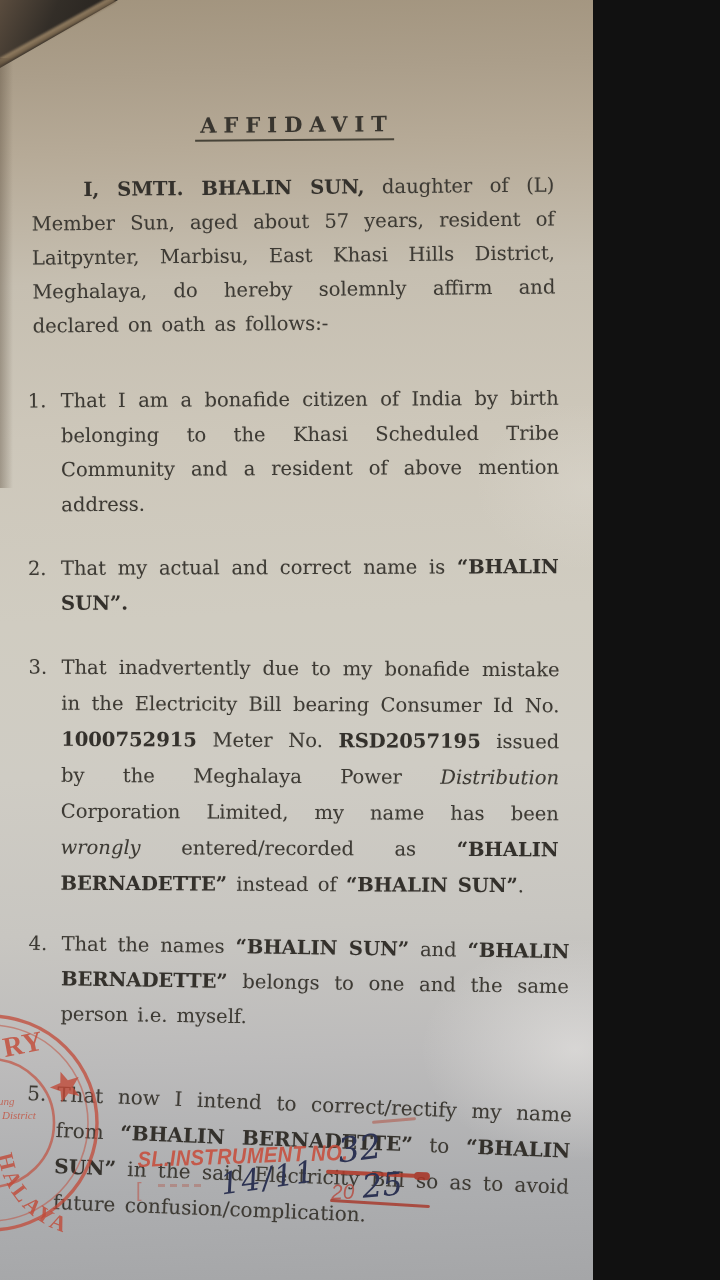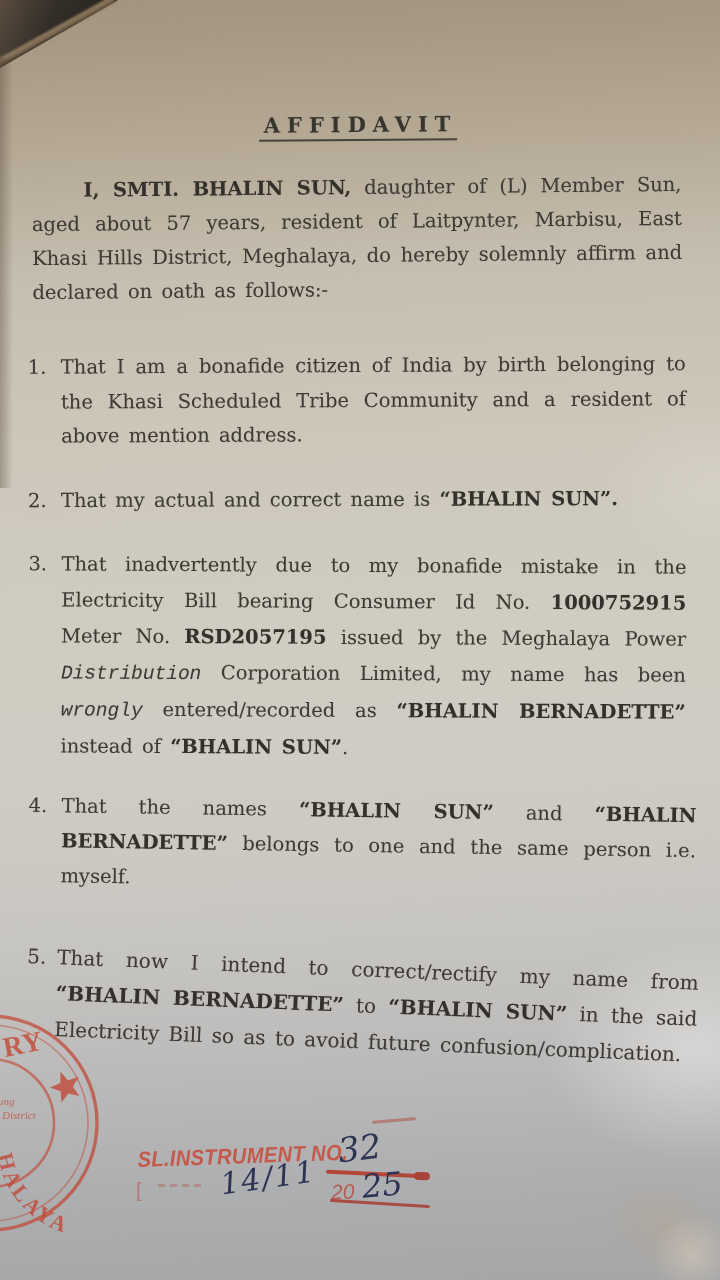--- a/index.html
+++ b/index.html
@@ -1,17 +1,17 @@
 <!DOCTYPE html>
 <html><head>
 <meta charset="utf-8">
 <style>
   html,body{margin:0;padding:0;background:#111;}
   .photo{
-    position:relative;width:720px;height:1280px;overflow:hidden;
+    position:relative;width:593px;height:1280px;overflow:hidden;
     font-family:"DejaVu Serif",serif;
     background:
       radial-gradient(ellipse 220px 160px at 97% 82%, rgba(238,236,233,0.55), transparent 70%),
       radial-gradient(ellipse 160px 120px at 99% 38%, rgba(226,222,214,0.35), transparent 70%),
       linear-gradient(178deg,
         #a2947e 0%, #ab9e8a 6%, #b6aa97 12%, #c6bfb1 22%,
         #cdc7ba 34%, #d0ccc1 48%, #cfccc4 60%, #c8c6c1 72%,
         #bcbbbb 82%, #adaeb0 92%, #a5a6a8 100%);
   }
   
@@ -43,21 +43,21 @@
   .item{position:relative;padding-left:31px;font-size:19.5px;line-height:34.5px;
     text-align:justify;word-spacing:3px;}
   .item .num{position:absolute;left:-2px;top:0;}
   .item1{margin-top:42px;transform:rotate(-.3deg);}
   .item2{margin-top:30px;transform:rotate(-.2deg);}
   .item3{margin-top:31px;line-height:36px;transform:rotate(.3deg);}
   .item4{margin-top:27px;line-height:35px;margin-right:-10px;transform:rotate(.9deg);}
   .item5{margin-top:40px;line-height:36px;font-size:20px;margin-right:-14px;
     padding-left:28px;transform:rotate(2.3deg);transform-origin:left top;}
   .b{font-weight:bold;color:#34312c;}
-  .i{font-style:italic;font-family:Liberation Mono, monospace;}
+  .i{font-style:italic;}
 
   
   .reg{position:absolute;inset:0;pointer-events:none;}
   .reg-label{position:absolute;left:137px;top:1147px;color:#c84b39;
     font-family:"Liberation Sans",sans-serif;font-style:italic;font-weight:bold;
     font-size:22px;letter-spacing:.3px;opacity:.85;
     transform:rotate(-2deg) scaleX(.92);transform-origin:left top;white-space:nowrap;}
   .reg-line1{position:absolute;left:326px;top:1172px;width:100px;height:4px;
     background:#b23a2a;border-radius:2px;opacity:.88;transform:rotate(2.6deg);}
   .reg-line1::after{content:"";position:absolute;right:-4px;top:-2px;width:16px;height:8px;

